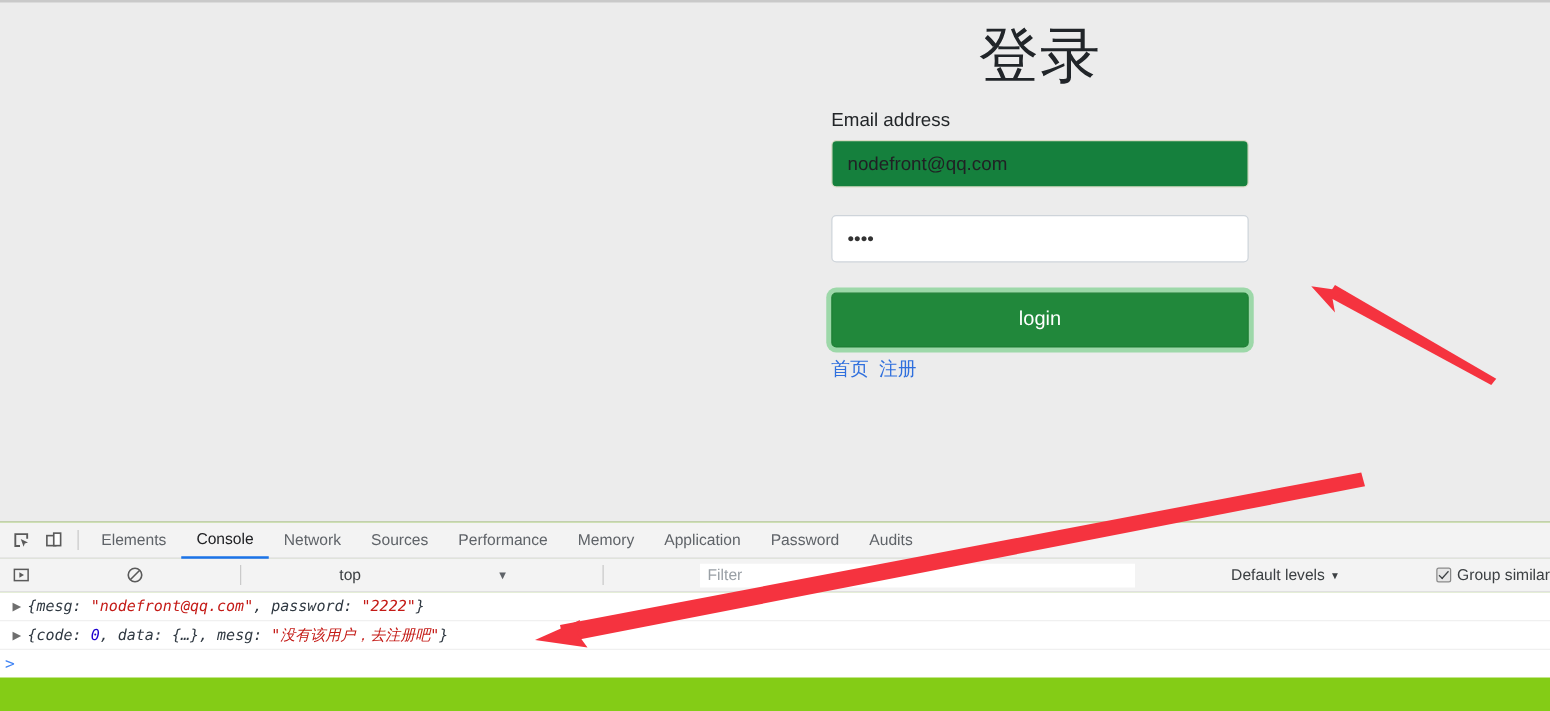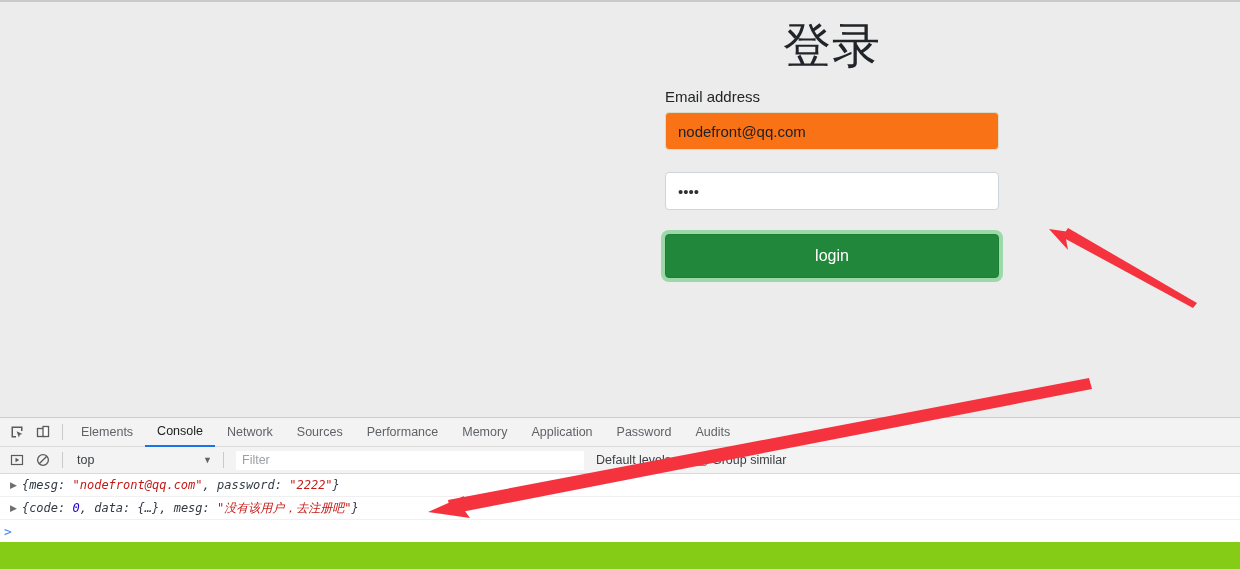--- a/index.html
+++ b/index.html
@@ -59,21 +59,21 @@
     border: 1px solid #ced4da;
     border-radius: 4px;
     padding: 0 12px;
     font-size: 15px;
     color: #333;
     font-family: "Liberation Sans", sans-serif;
     outline: none;
     background: #fff;
   }
   .text-input.autofill {
-    background: #f97316;
+    background: #15803d;
     border-color: #d9dcc6;
     color: #202124;
   }
   .spacer-1 { height: 22px; }
   .login-btn {
     display: block;
     box-sizing: border-box;
     width: 334px;
     height: 44px;
     margin-top: 24px;
@@ -148,20 +148,21 @@
   }
 
   .dt-filterbar {
     display: flex;
     align-items: center;
     height: 27px;
     background: #f3f3f3;
     border-bottom: 1px solid #dadada;
     box-sizing: border-box;
     padding-left: 4px;
+    justify-content: space-between;
   }
   .ctx-select {
     display: flex;
     align-items: center;
     justify-content: space-between;
     width: 148px;
     height: 20px;
     padding: 0 5px 0 8px;
     box-sizing: border-box;
     color: #3c4043;
@@ -278,20 +279,24 @@
 
       <div class="field-label">Email address</div>
       <input class="text-input autofill" type="text" value="nodefront@qq.com" style="">
 
       <div class="spacer-1"></div>
 
       <input class="text-input" type="password" value="2222" style="">
 
       <button class="login-btn">login</button>
 
+      <div class="links-row">
+        <a href="#">首页</a>
+        <a href="#">注册</a>
+      </div>
 
     </div>
   </div>
 
   <div class="devtools">
 
     <div class="dt-tabbar">
       <div class="dt-icon-btn">
         <svg width="14" height="14" viewBox="0 0 14 14">
           <path d="M1.5 1.5 H12.5 V6 H11 V3 H3 V11 H6 V12.5 H1.5 Z" fill="#5a5a5a"></path>

